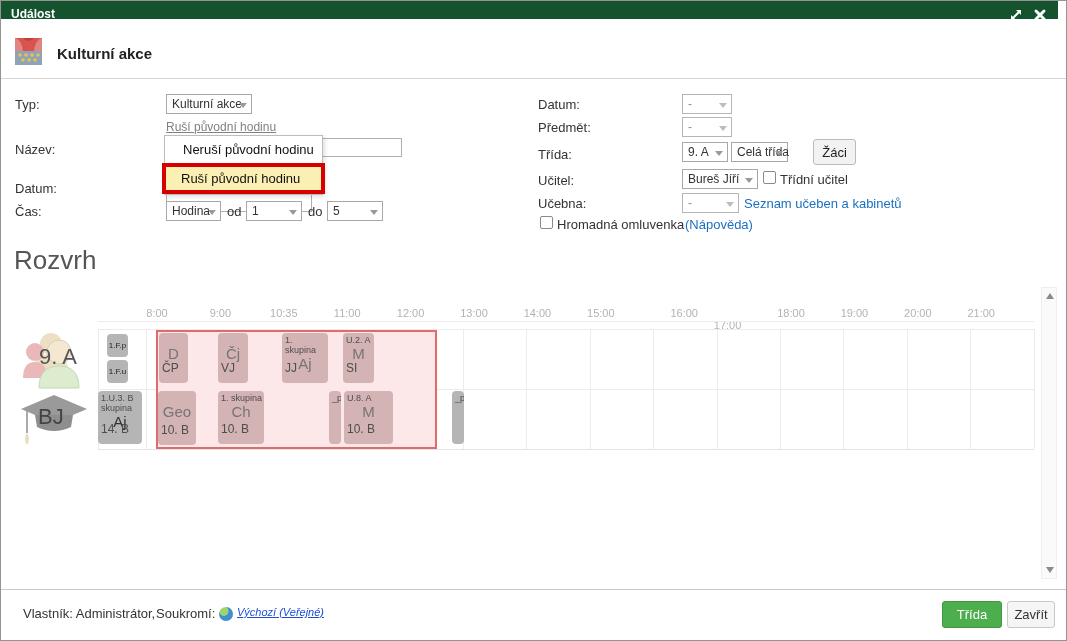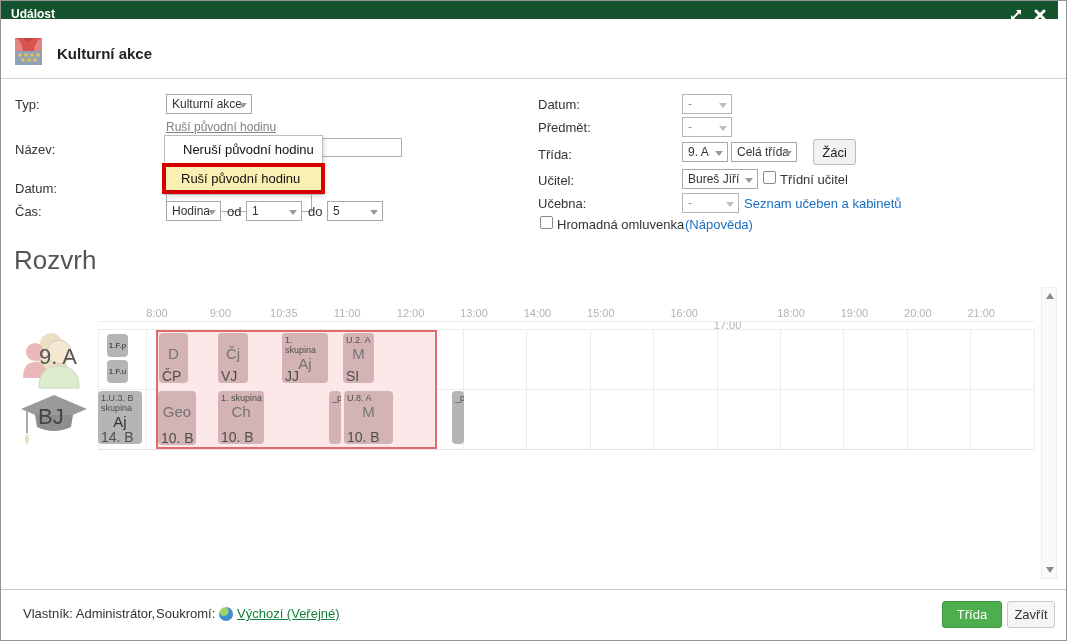--- a/index.html
+++ b/index.html
@@ -33,34 +33,34 @@
   .hourlbl{position:absolute;top:306px;font-size:11px;color:#b3b3b3;transform:translateX(-50%);white-space:nowrap;}
   .gline{position:absolute;top:328px;height:120px;width:1px;background:#ececec;}
   .hline{position:absolute;left:97px;width:936px;height:1px;background:#ececec;}
   .highlight{position:absolute;background:#fce8e8;border:2px solid #df6b6b;box-sizing:border-box;z-index:2;}
   .block{position:absolute;border-radius:4px;box-sizing:border-box;z-index:3;overflow:hidden;}
   .block.pink{background:#d3b3b3;}
   .block.gray{background:#b5b5b5;}
   .block .bh{font-size:9px;color:#4e4e4e;padding:2px 0 0 3px;line-height:10px;white-space:nowrap;}
   .block .bt{font-size:15px;color:#757575;text-align:center;line-height:17px;}
   .block.gray .bt{color:#333;}
-  .block .bf{position:absolute;left:3px;bottom:2px;font-size:14px;color:#4e4e4e;line-height:10px;white-space:nowrap;}
+  .block .bf{position:absolute;left:3px;bottom:10px;font-size:12px;color:#4e4e4e;line-height:10px;white-space:nowrap;}
   .block.tiny{background:#b5b5b5;font-size:8px;color:#222;display:flex;align-items:center;justify-content:center;transform-origin:left;white-space:nowrap;}
   .avatar-lbl{position:absolute;font-size:22px;color:#555;z-index:4;}
   
   .sbar{position:absolute;left:1040px;top:286px;width:16px;height:292px;background:#fafafa;border:1px solid #eee;box-sizing:border-box;}
   .sarr{position:absolute;left:4px;width:0;height:0;border-left:4px solid transparent;border-right:4px solid transparent;}
   .sarr.up{top:5px;border-bottom:6px solid #8a8a8a;}
   .sarr.dn{bottom:5px;border-top:6px solid #8a8a8a;}
   
   .footer-line{position:absolute;left:0;right:0;top:588px;height:1px;background:#c9c9c9;}
   .ftext{position:absolute;top:605px;font-size:13px;color:#333;white-space:nowrap;}
   .globe{position:absolute;left:218px;top:606px;width:14px;height:14px;border-radius:50%;
          background:radial-gradient(circle at 35% 30%,#9fd46c 0 32%,#3f8fd1 38% 70%,#1c5fa8 100%);}
-  .flink{position:absolute;left:236px;top:605px;font-size:13px;color:#15803d;text-decoration:underline;cursor:pointer;white-space:nowrap;}
+  .flink{position:absolute;left:236px;top:605px;font-size:11px;color:#1d4ed8;text-decoration:underline;cursor:pointer;white-space:nowrap;font-style:italic;}
 </style>
 </head>
 <body>
 
 <div class="stage">
 
   <div class="titlebar">
     <span class="t">Událost</span>
     <span class="tb-ico" style="right:34px;">
       <svg width="16" height="16" viewBox="0 0 16 16">
@@ -148,21 +148,21 @@
   <div class="sel dim" style="left:681px;top:116px;width:50px;">
     <span>-</span>
       <span class="arr"></span>
   </div>
 
   <span class="lbl" style="left:537px;top:146px;">Třída:</span>
   <div class="sel" style="left:681px;top:141px;width:46px;">
     <span>9. A</span>
       <span class="arr"></span>
   </div>
-  <div class="sel" style="left:730px;top:141px;width:66px;align-items:center;">
+  <div class="sel" style="left:730px;top:141px;width:57px;align-items:center;">
     <span>Celá třída</span>
       <span class="arr"></span>
   </div>
   <div class="btn" style="left:812px;top:138px;width:43px;height:26px;background:#f2f2f2;border:1px solid #bbb;color:#222;">Žáci</div>
 
   <span class="lbl" style="left:537px;top:172px;">Učitel:</span>
   <div class="sel" style="left:681px;top:168px;width:76px;">
     <span>Bureš Jíří</span>
       <span class="arr"></span>
   </div>

